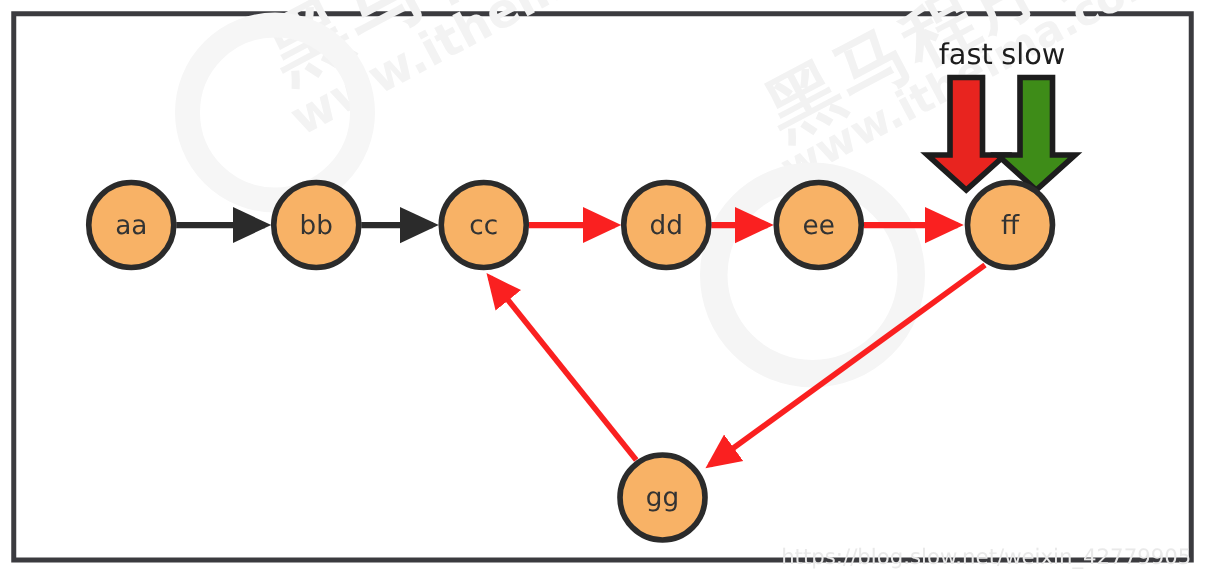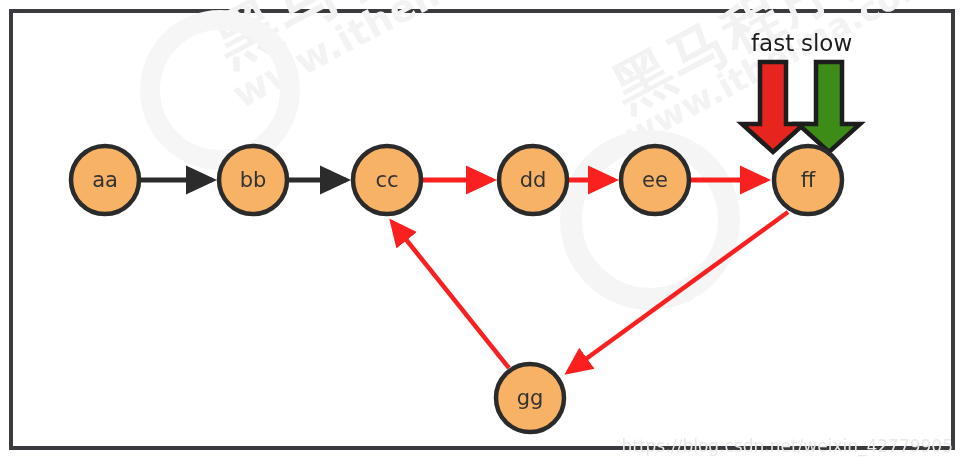--- a/index.html
+++ b/index.html
@@ -191,15 +191,15 @@
         <text class="node-label" x="530" y="398" fill="#333333" font-size="21" text-anchor="middle" dominant-baseline="central">gg</text>
       </g>
     </g>
 
     <g id="pointer-labels-layer">
       <text class="arrow-label" x="751" y="51" fill="#1d1d1d" font-size="23" text-anchor="start">fast</text>
       <text class="arrow-label" x="801" y="51" fill="#1d1d1d" font-size="23" text-anchor="start">slow</text>
     </g>
   </svg>
 
-  <div id="wm-csdn">https://blog.csdn.net/weixin_42779905</div>
+  <div id="wm-csdn">https://blog.slow.net/weixin_42779905</div>
 
 </div>
 
 </body></html>

